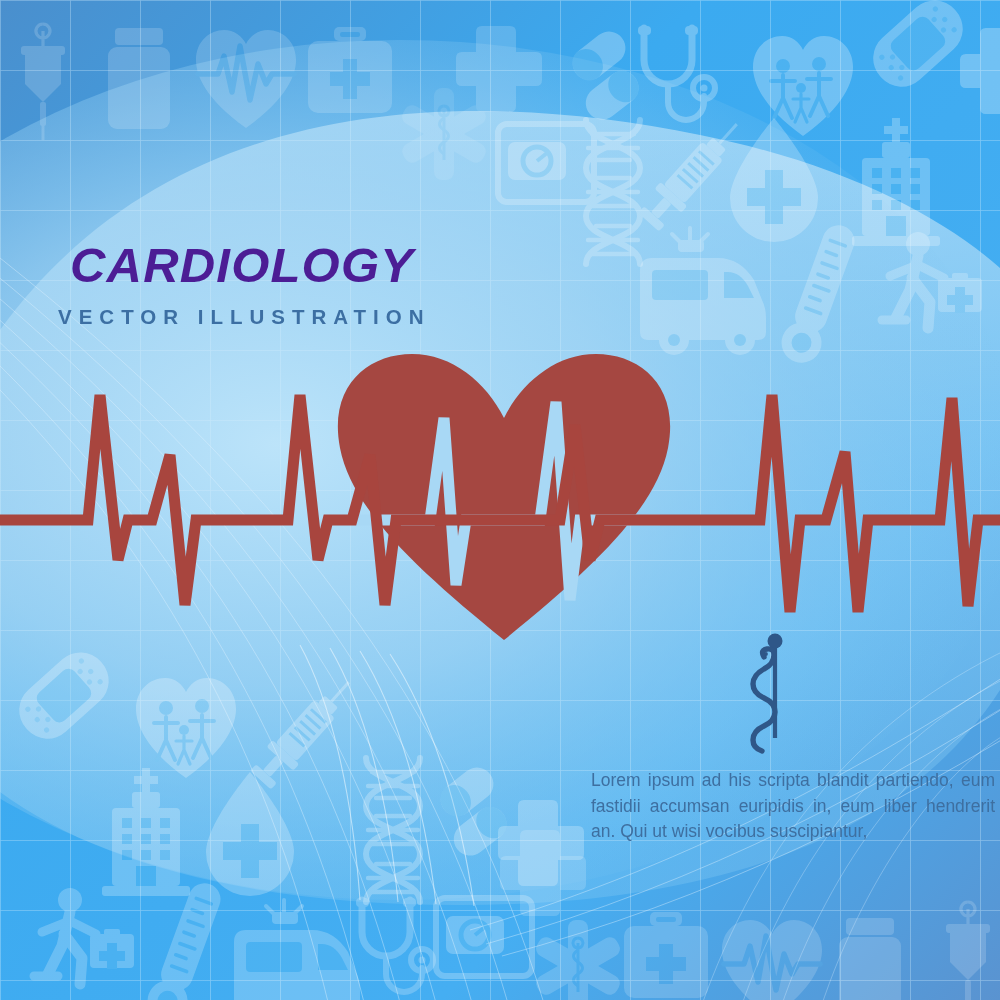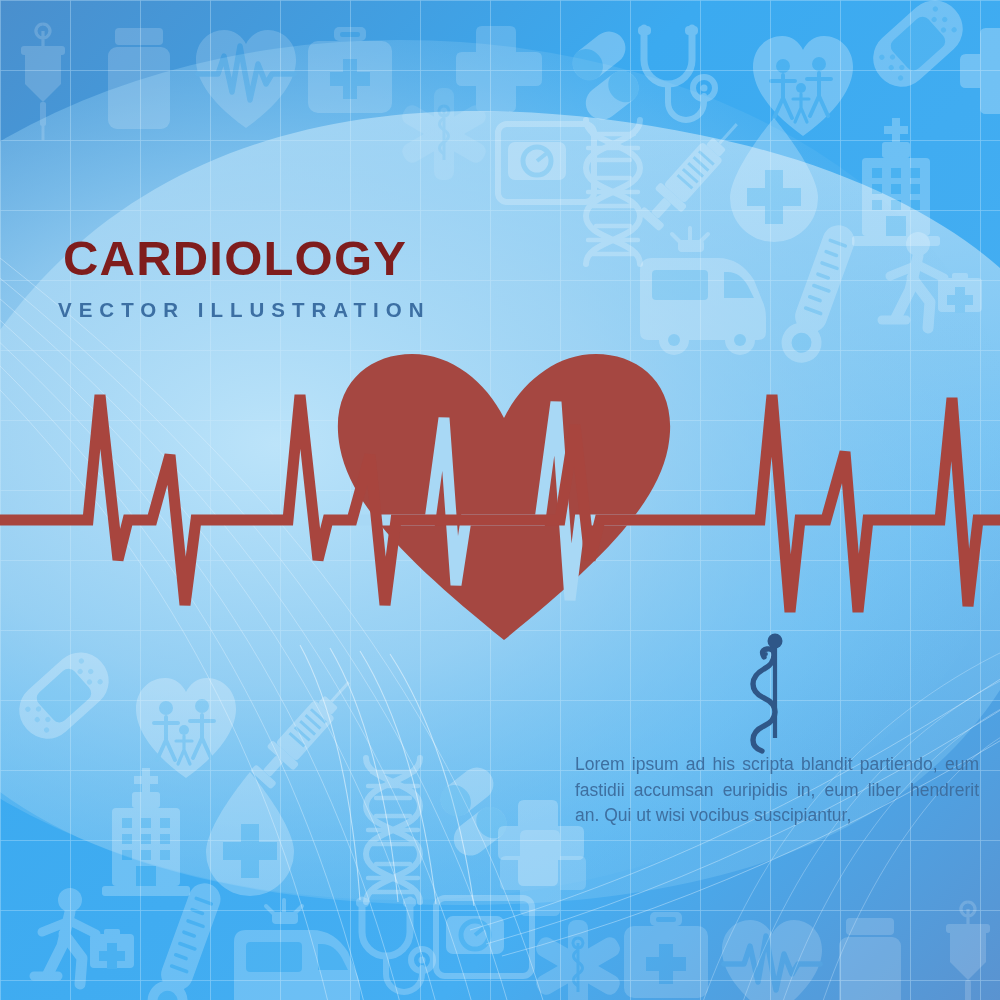--- a/index.html
+++ b/index.html
@@ -7,32 +7,32 @@
     position:relative;width:1000px;height:1000px;overflow:hidden;
     font-family:"Liberation Sans", sans-serif;
     background:#3BAAF0;
   }
   .layer{position:absolute;left:0;top:0;width:1000px;height:1000px;}
   .layer svg{display:block;width:1000px;height:1000px;}
 
   
   #title-block{position:absolute;left:55px;top:226px;}
   #page-title{
-    margin:8px;font-size:49px;font-weight:bold;letter-spacing:1.2px;
-    color:#7f1d1d;line-height:1.0;
+    margin:15px;font-size:49px;font-weight:bold;letter-spacing:1.2px;
+    color:#4c1d95;line-height:1.0;font-style:italic;
   }
   #page-subtitle{
     margin:17px 0 8px 3px;font-size:20.5px;font-weight:bold;
     letter-spacing:7.0px;color:#3C6FA3;line-height:1.0;
   }
 
   
   #body-copy{
     position:absolute;left:575px;top:752px;width:404px;
-    margin:0;font-size:17.5px;line-height:25.5px;
+    margin:16px;font-size:17.5px;line-height:25.5px;
     color:#3E6FA0;text-align:justify;
   }
 </style>
 </head>
 <body>
 
 <div id="stage">
 
   <div class="layer">
     <svg viewBox="0 0 1000 1000" preserveAspectRatio="none" aria-hidden="true">

